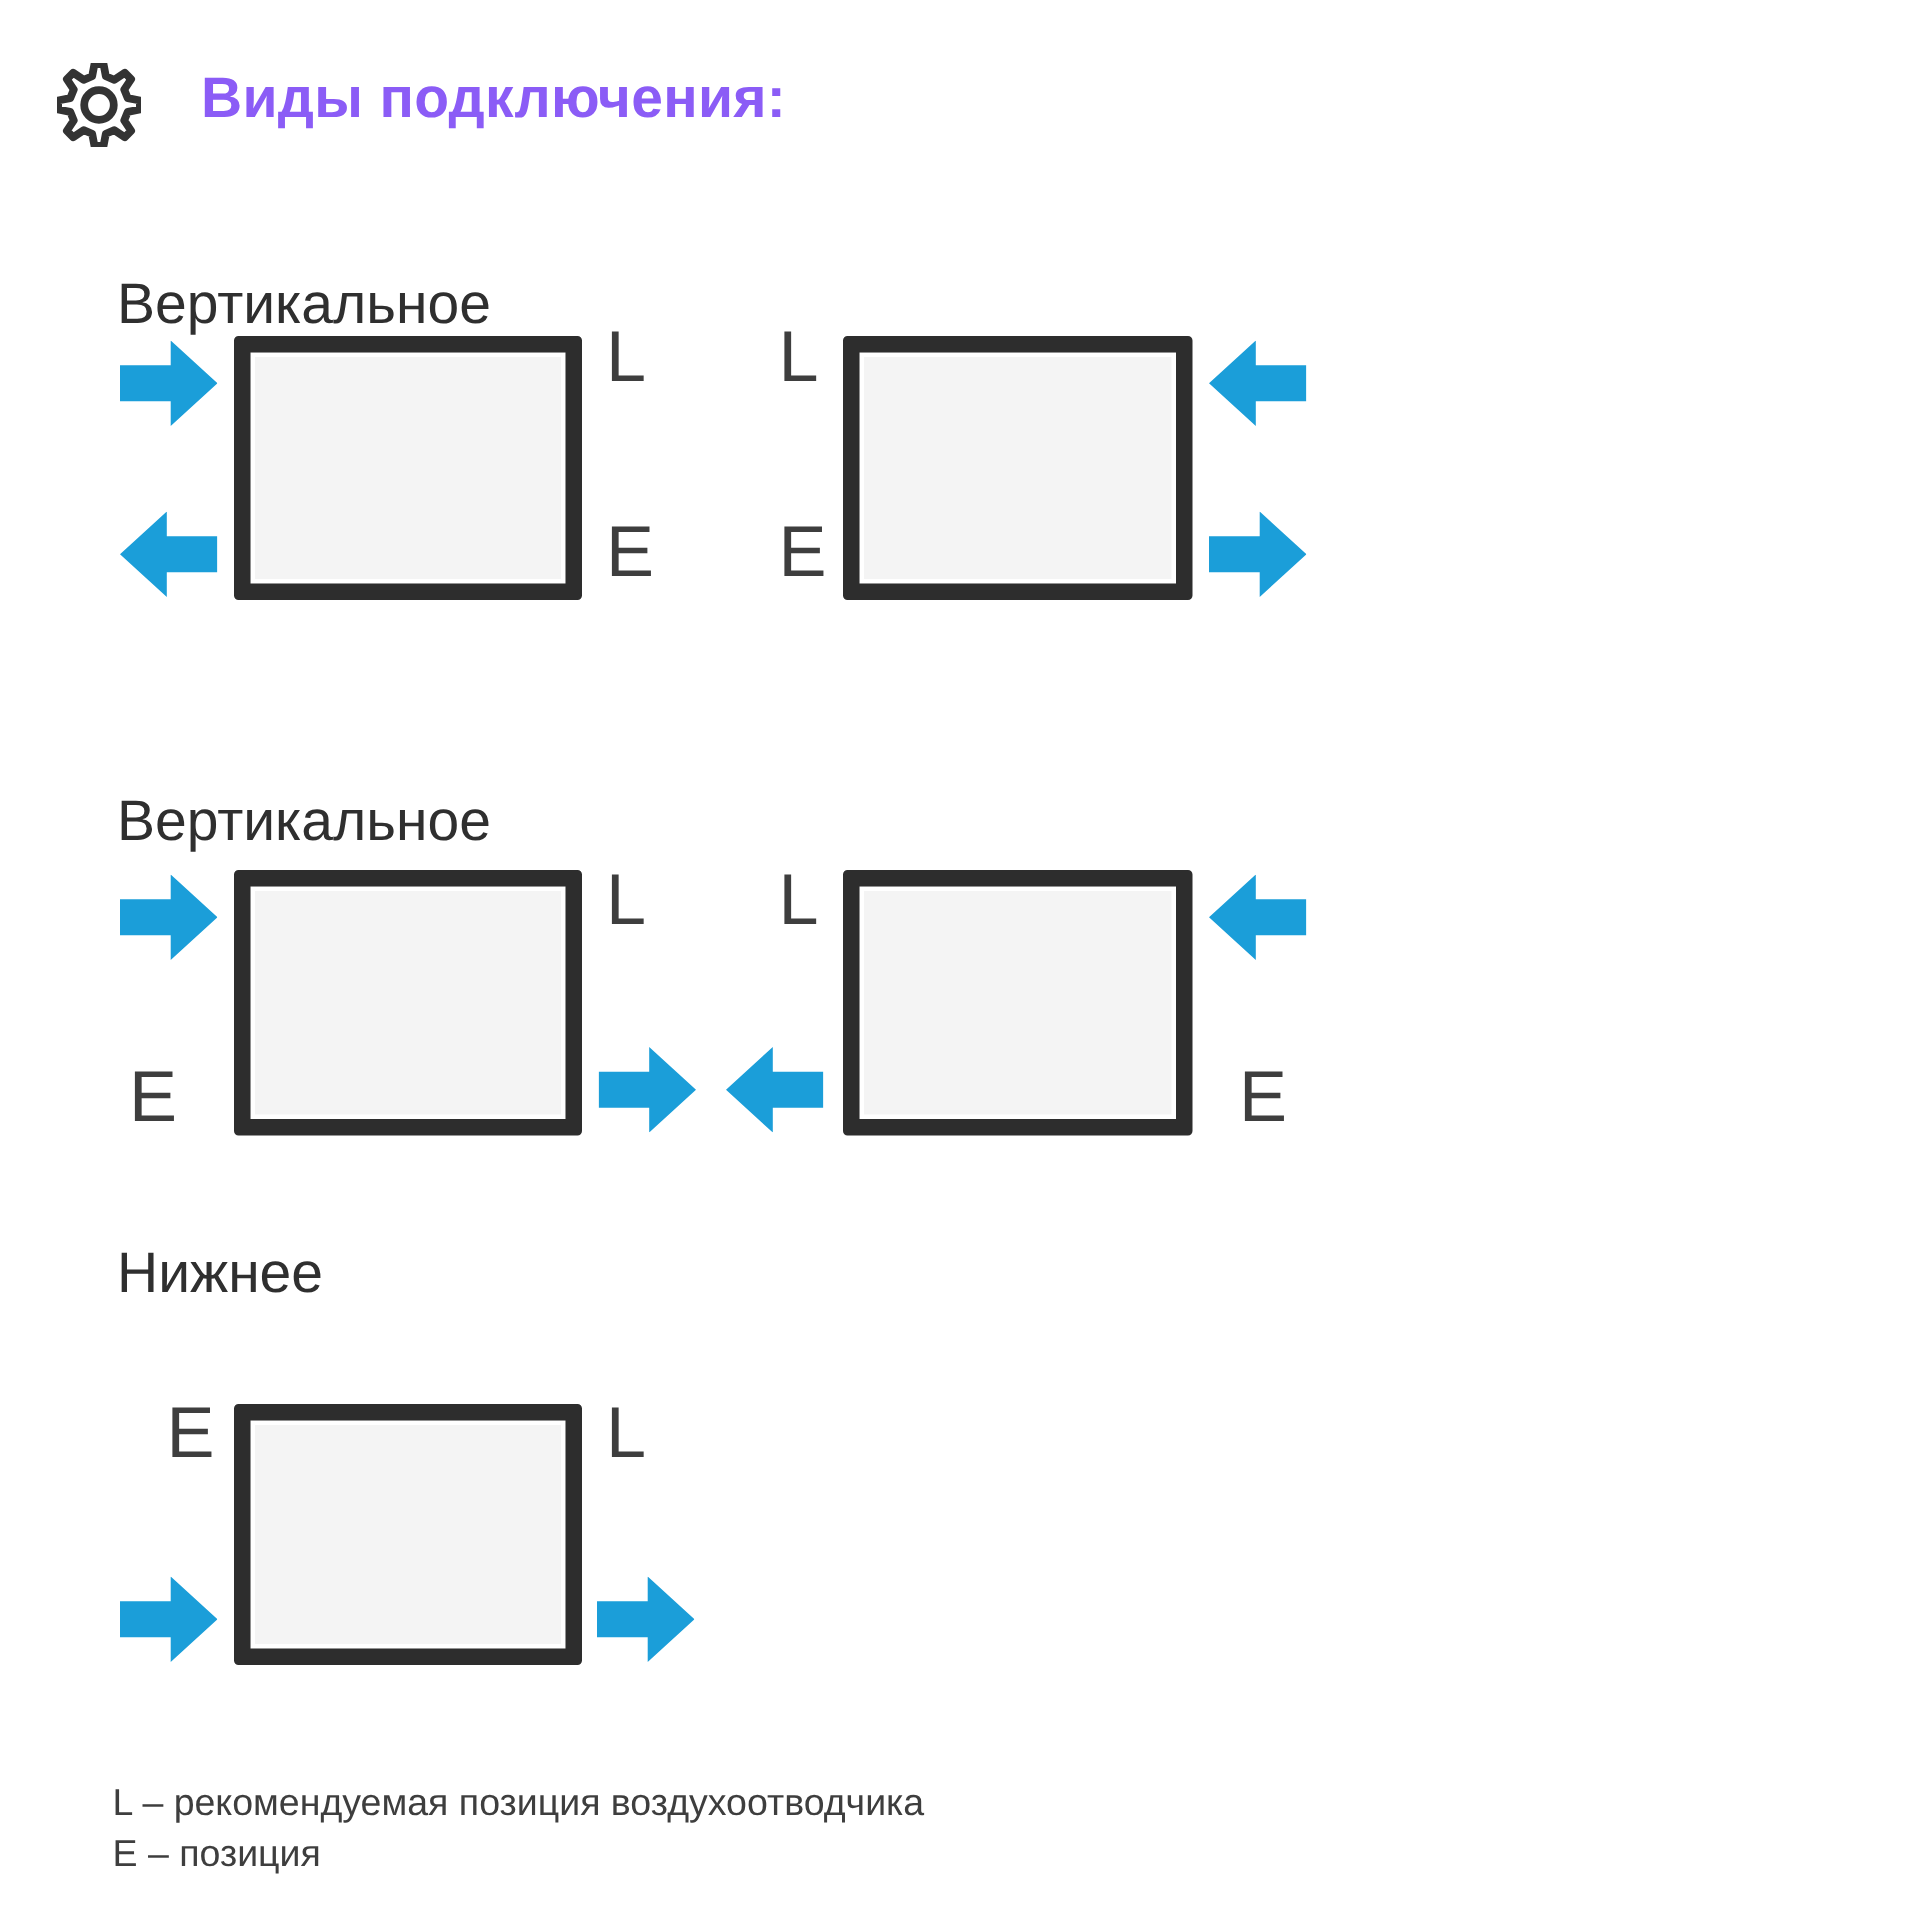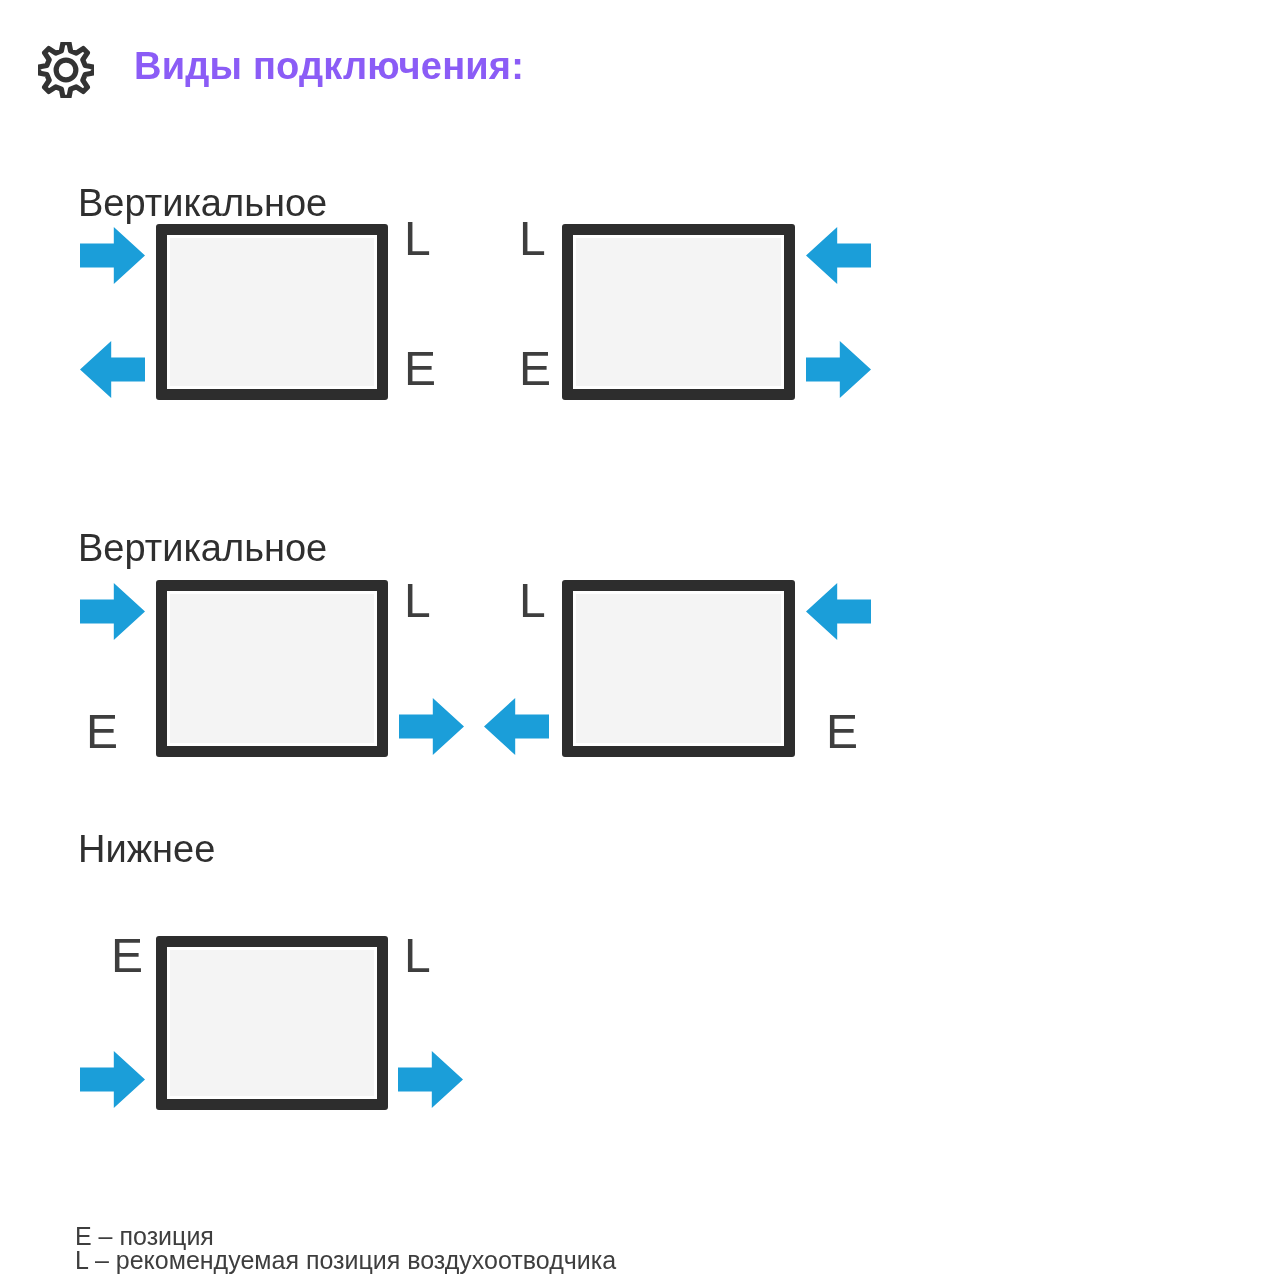--- a/index.html
+++ b/index.html
@@ -36,21 +36,21 @@
     font-size:48px;font-weight:400;color:#3e3e3e;line-height:1;
   }
   
   .arrow{width:65px;height:57px;background:#1b9ed9;}
   .arrow.right{clip-path:polygon(0% 29%,52% 29%,52% 0%,100% 50%,52% 100%,52% 71%,0% 71%);}
   .arrow.left{clip-path:polygon(100% 29%,48% 29%,48% 0%,0% 50%,48% 100%,48% 71%,100% 71%);}
   
   .legend-line{
     font-size:25px;font-weight:400;color:#3e3e3e;line-height:1;left:75px;
   }
-  .legend-1{top:1248px;}
+  .legend-1{top:1190px;}
   .legend-2{top:1224px;}
   .gear svg{display:block;width:100%;height:100%;}
 </style>
 </head>
 <body>
 
 <div class="canvas">
 
   <div class="abs gear">
     <svg viewBox="0 0 54 54" xmlns="http://www.w3.org/2000/svg">

